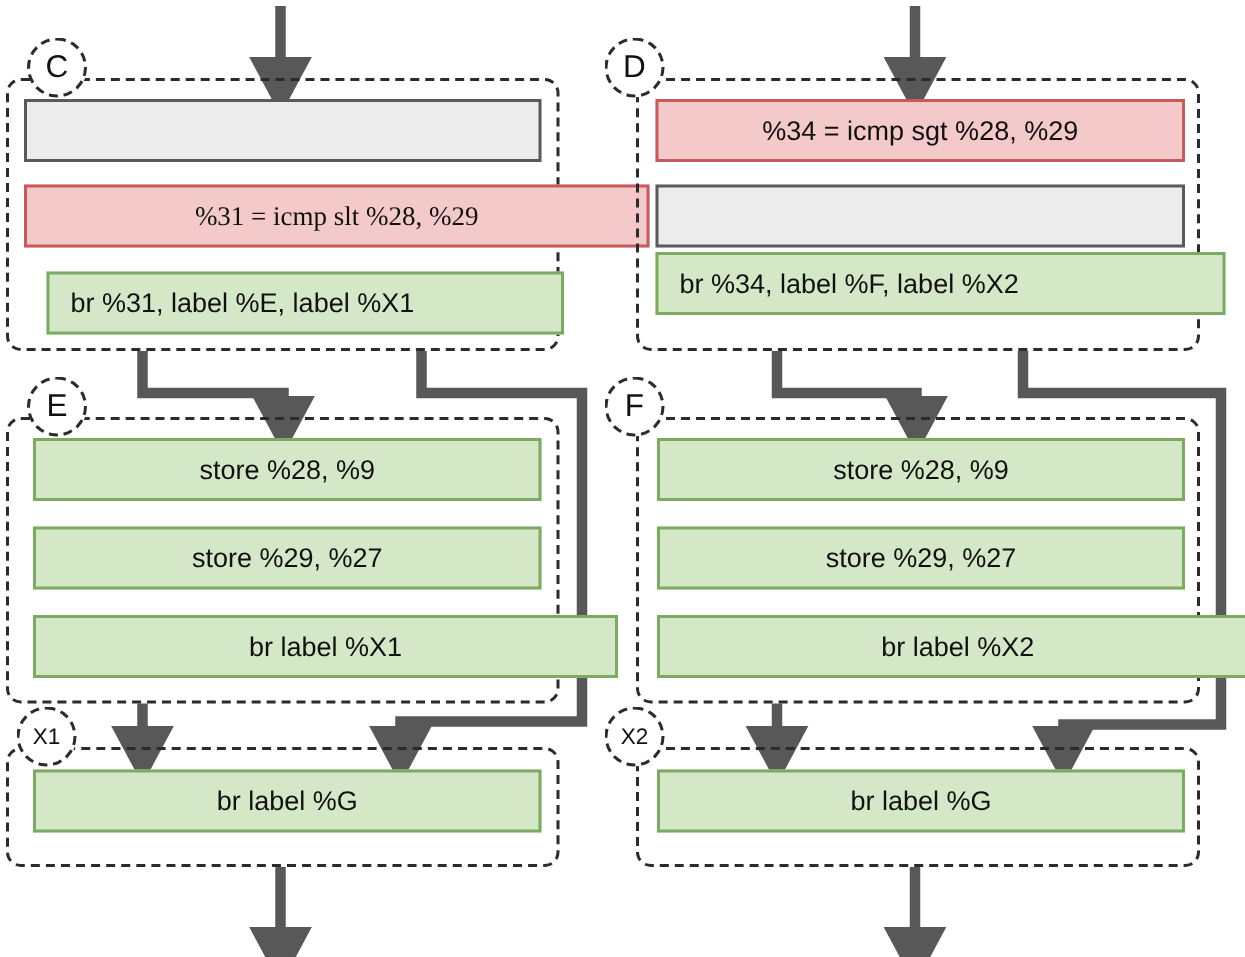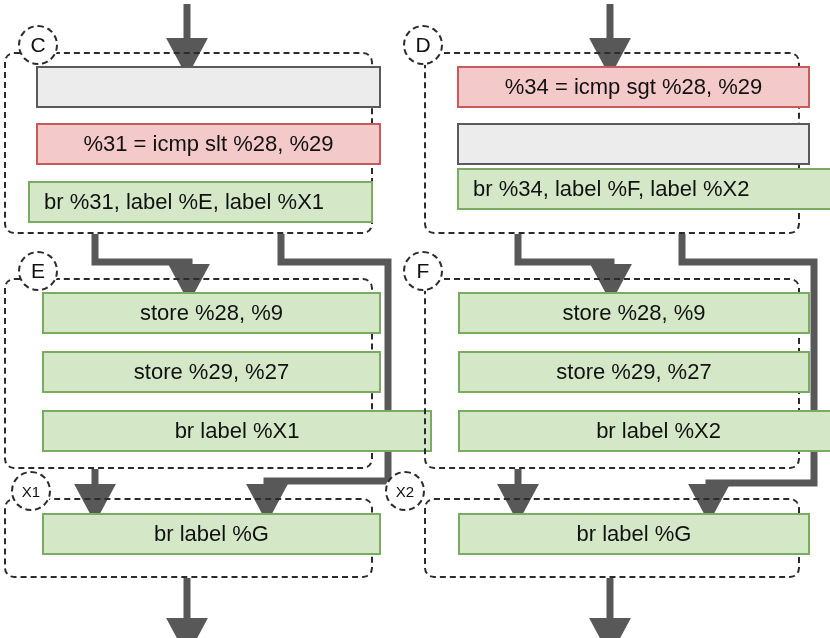--- a/index.html
+++ b/index.html
@@ -31,24 +31,24 @@
     box-sizing:border-box;
   }
   .bb-label.narrow{font-size:15px;}
 
   
   .instr{
     position:absolute;
     box-sizing:border-box;
     height:42px;
     display:flex;align-items:center;justify-content:center;
-    font-size:22px;
+    font-size:18px;
     color:#111111;
     white-space:nowrap;
-    border-width:2px;border-style:solid;margin-left:20px;
+    border-width:2px;border-style:solid;
   }
   .instr.empty{background:#ececec;border-color:#5a5a5a;}
   .instr.cmp{background:#f4c9c9;border-color:#c75b5b;}
   .instr.ok{background:#d4e8c8;border-color:#7aab63;}
   .instr.left{justify-content:flex-start;padding-left:14px;}
 </style>
 </head>
 <body>
 
 <div id="canvas">
@@ -76,22 +76,22 @@
 
       <path d="M518,469 L518,488" marker-end="url(#ah)"></path>
 
       <path d="M187,578 L187,622" marker-end="url(#ah)"></path>
       <path d="M610,578 L610,622" marker-end="url(#ah)"></path>
     </g>
   </svg>
 
   <div class="bb" style="left:4px;top:52px;width:369px;height:182px;">
     <div class="instr empty" style="left:10px;top:12px;width:345px;"></div>
-    <div class="instr cmp" style="left:10px;top:69px;width:345px;">%31 = icmp slt %28, %29</div>
-    <div class="instr ok left" style="left:2px;top:127px;width:345px;">br %31, label %E, label %X1</div>
+    <div class="instr cmp" style="left:10px;top:69px;width:417px;font-family:Liberation Serif, serif;">%31 = icmp slt %28, %29</div>
+    <div class="instr ok left" style="left:25px;top:127px;width:345px;">br %31, label %E, label %X1</div>
   </div>
   <div class="bb-label" style="left:18px;top:25px;">
       <span>C</span>
     </div>
 
   <div class="bb" style="left:424px;top:52px;width:376px;height:182px;">
     <div class="instr cmp" style="left:11px;top:12px;width:353px;">%34 = icmp sgt %28, %29</div>
     <div class="instr empty" style="left:11px;top:69px;width:353px;"></div>
     <div class="instr ok left" style="left:11px;top:114px;width:380px;">br %34, label %F, label %X2</div>
   </div>
@@ -120,17 +120,17 @@
   <div class="bb" style="left:4px;top:498px;width:369px;height:80px;">
     <div class="instr ok" style="left:16px;top:13px;width:339px;">br label %G</div>
   </div>
   <div class="bb-label narrow" style="left:11px;top:471px;">
       <span>X1</span>
     </div>
 
   <div class="bb" style="left:424px;top:498px;width:376px;height:80px;">
     <div class="instr ok" style="left:12px;top:13px;width:352px;">br label %G</div>
   </div>
-  <div class="bb-label narrow" style="left:385px;top:471px;">
+  <div class="bb-label narrow" style="left:403px;top:471px;">
       <span>X2</span>
     </div>
 
 </div>
 
 </body></html>

